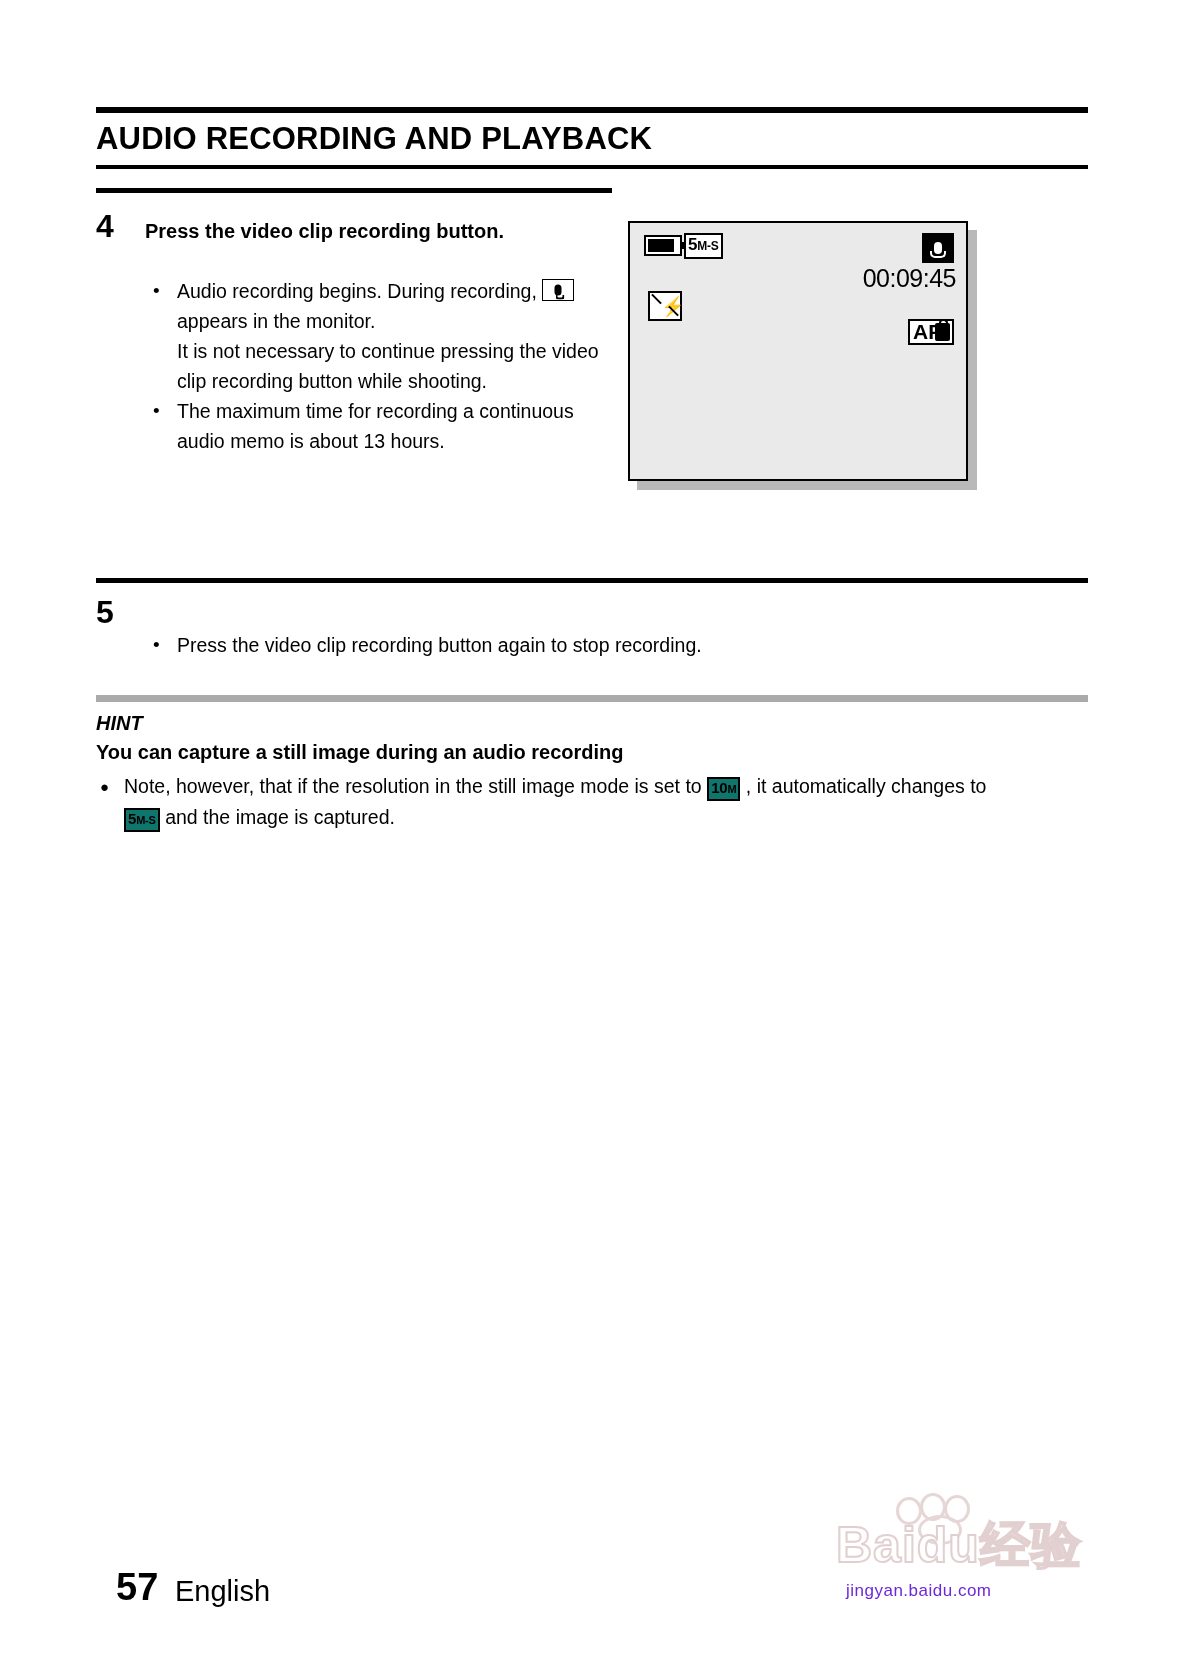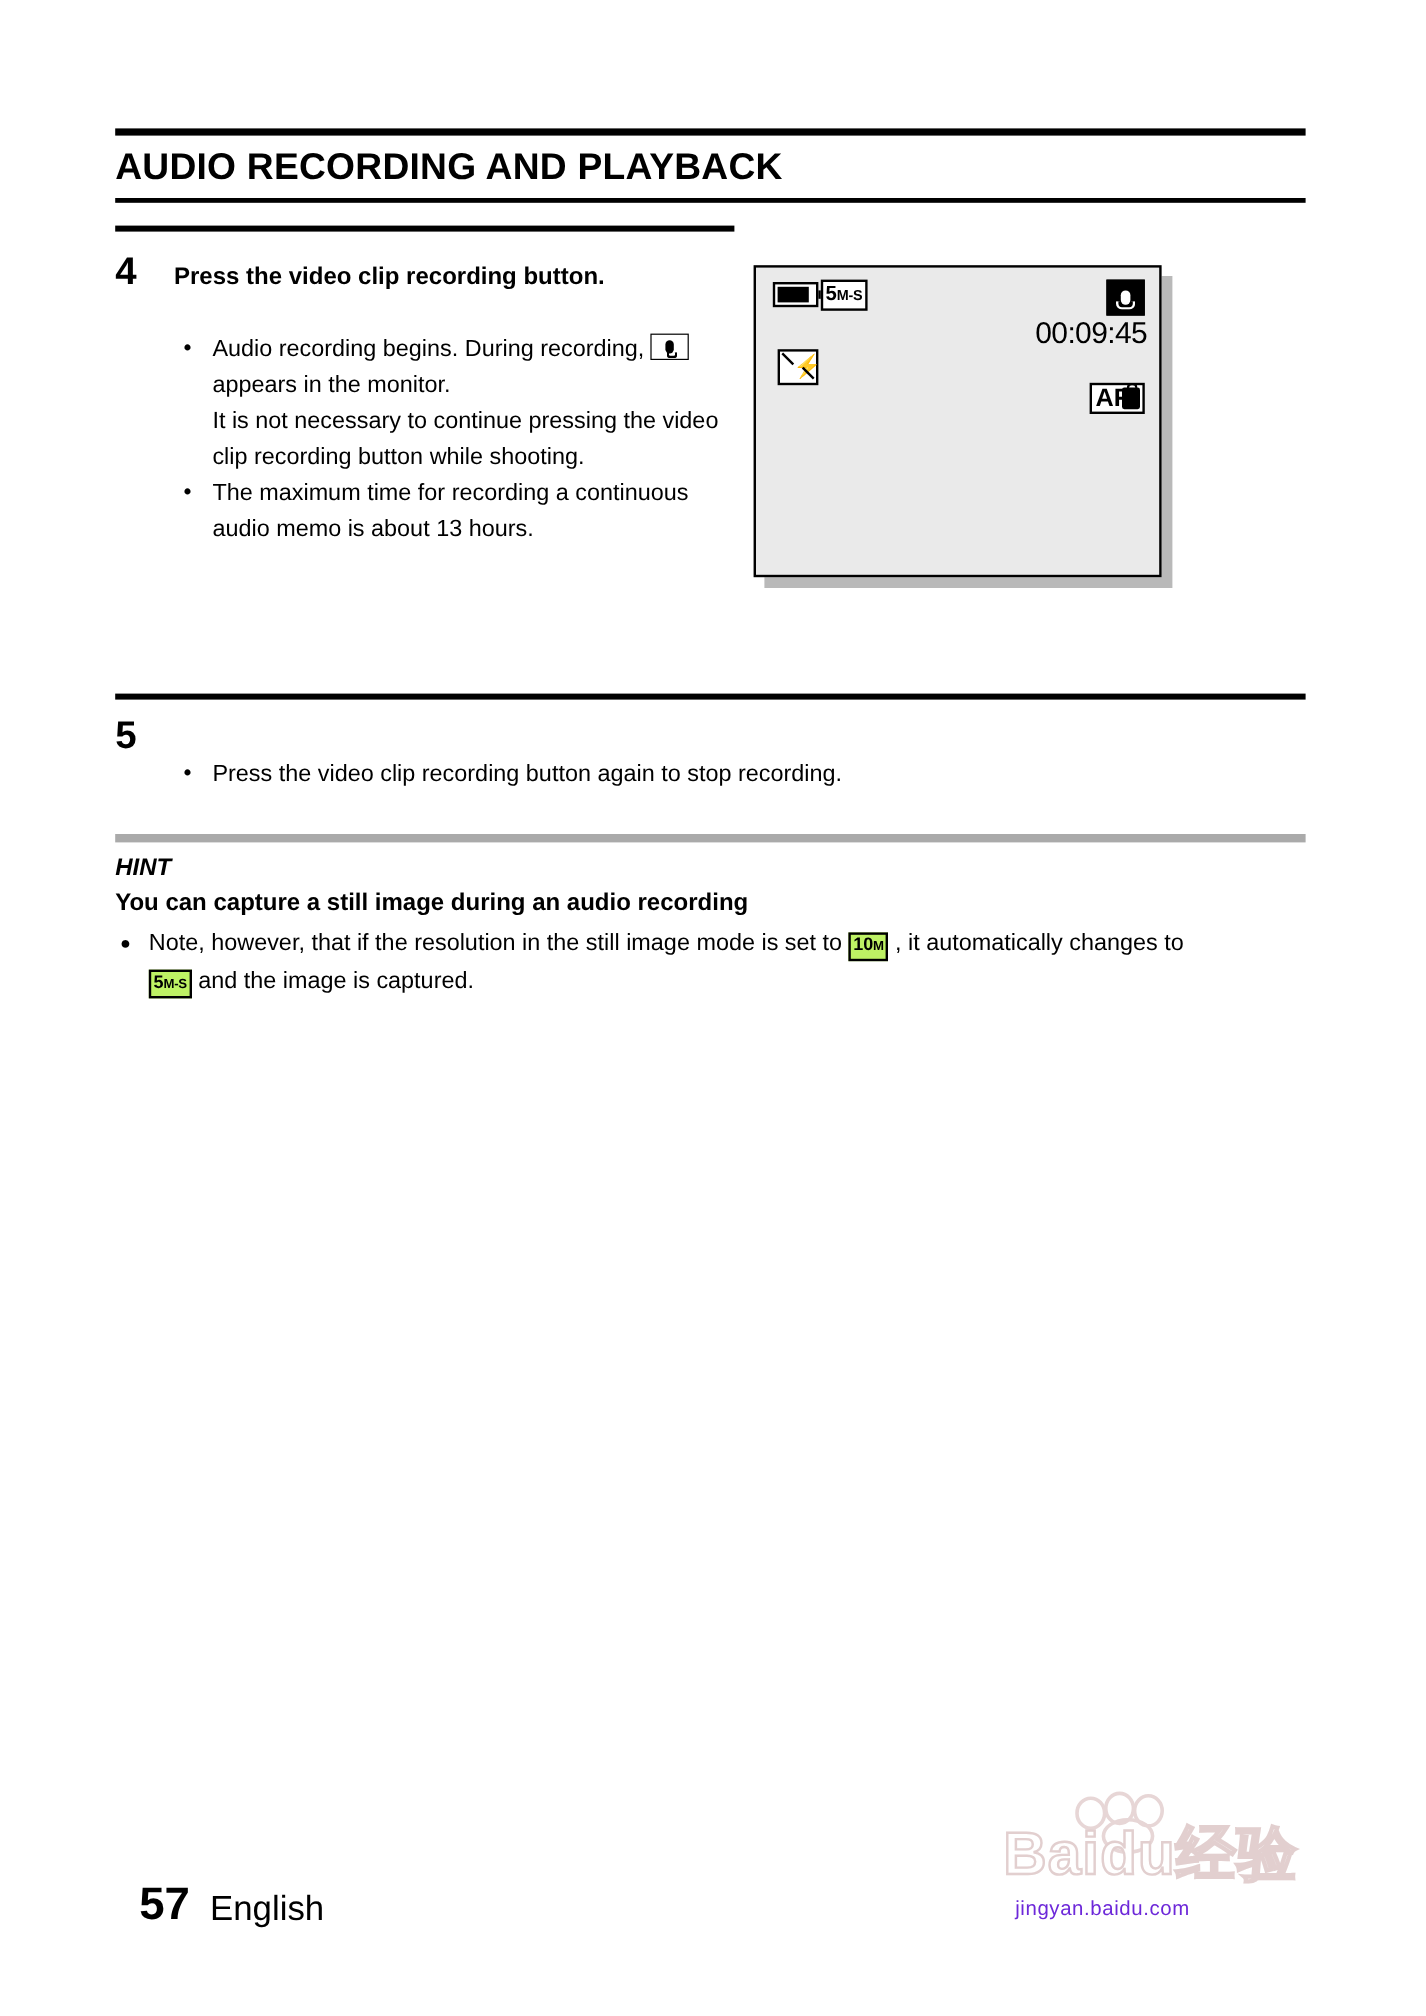--- a/index.html
+++ b/index.html
@@ -124,21 +124,21 @@
     left: 1px; bottom: -4px;
     width: 5px; height: 3px;
     border-bottom: 2px solid #000;
     border-left: 2px solid #000;
     border-right: 2px solid #000;
     border-radius: 0 0 3px 3px;
   }
   .res-box {
     display: inline-block;
     border: 2px solid #000;
-    background: #bef264;
+    background: #0f766e;
     font-size: 15px;
     font-weight: bold;
     padding: 0 2px 1px 2px;
     line-height: 17px;
     vertical-align: 0px;
     letter-spacing: -0.2px;
   }
   .res-box .sm { font-size: 11px; }
 
   

